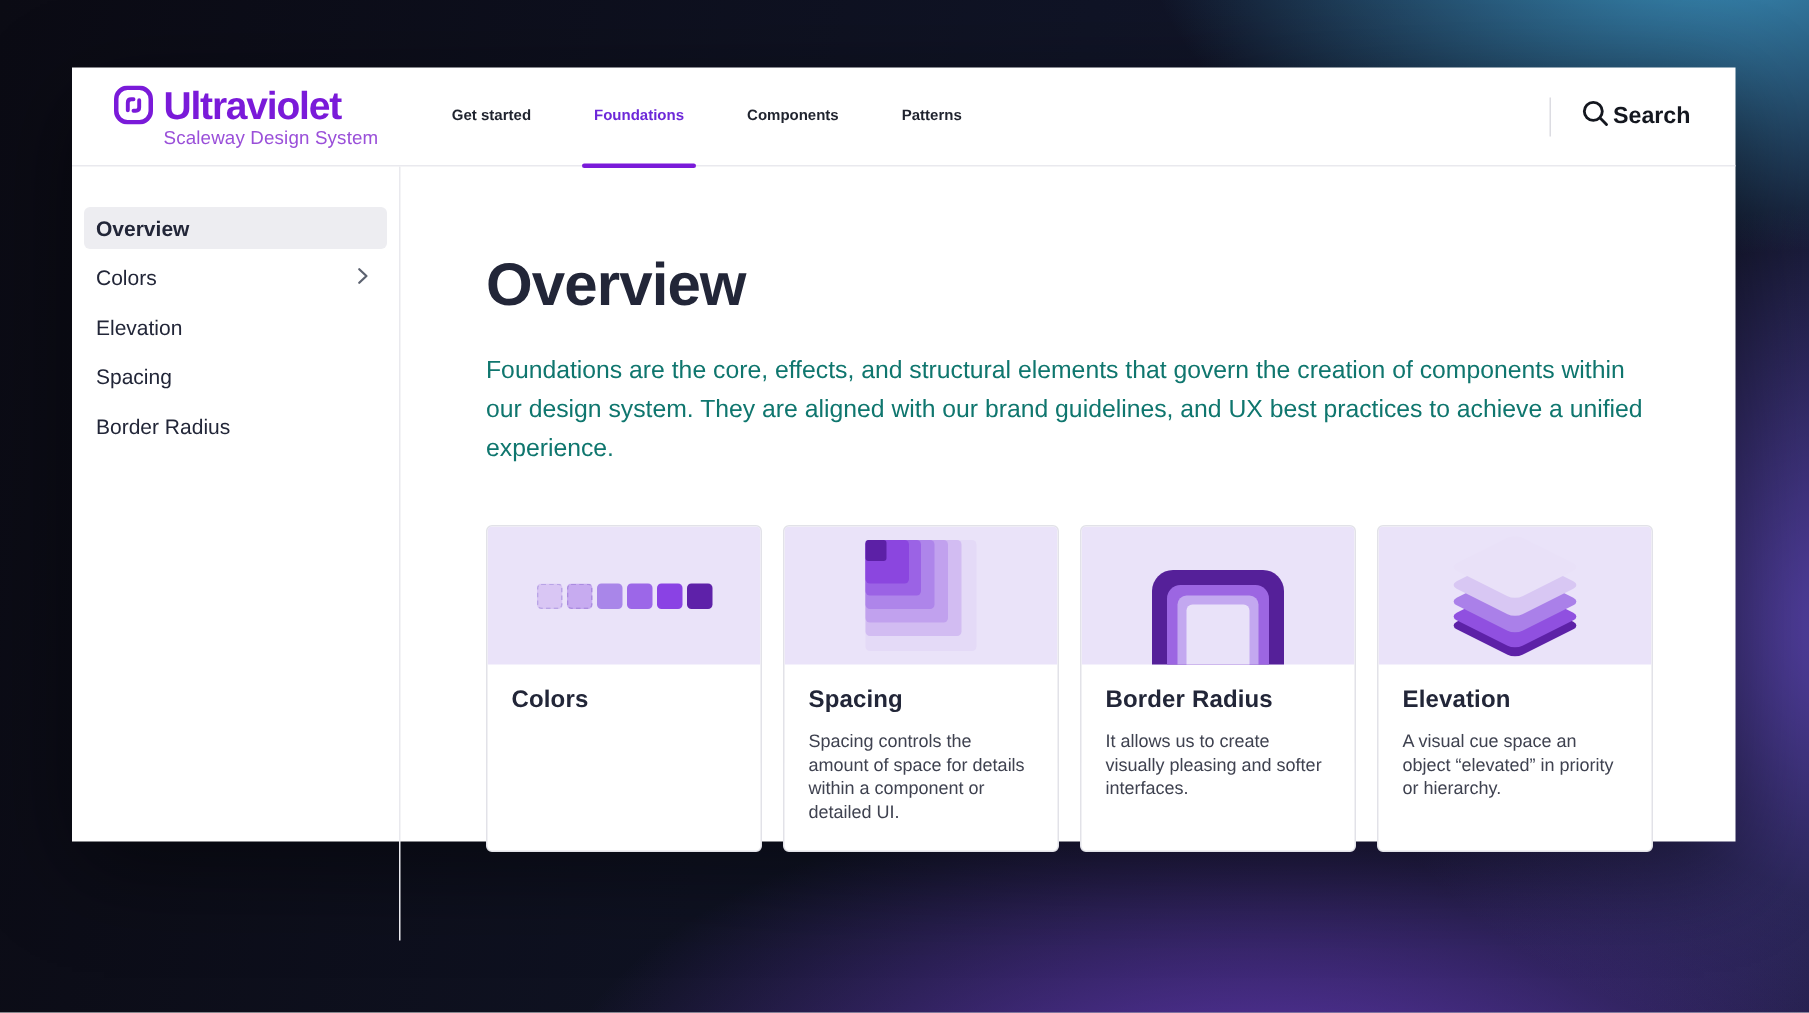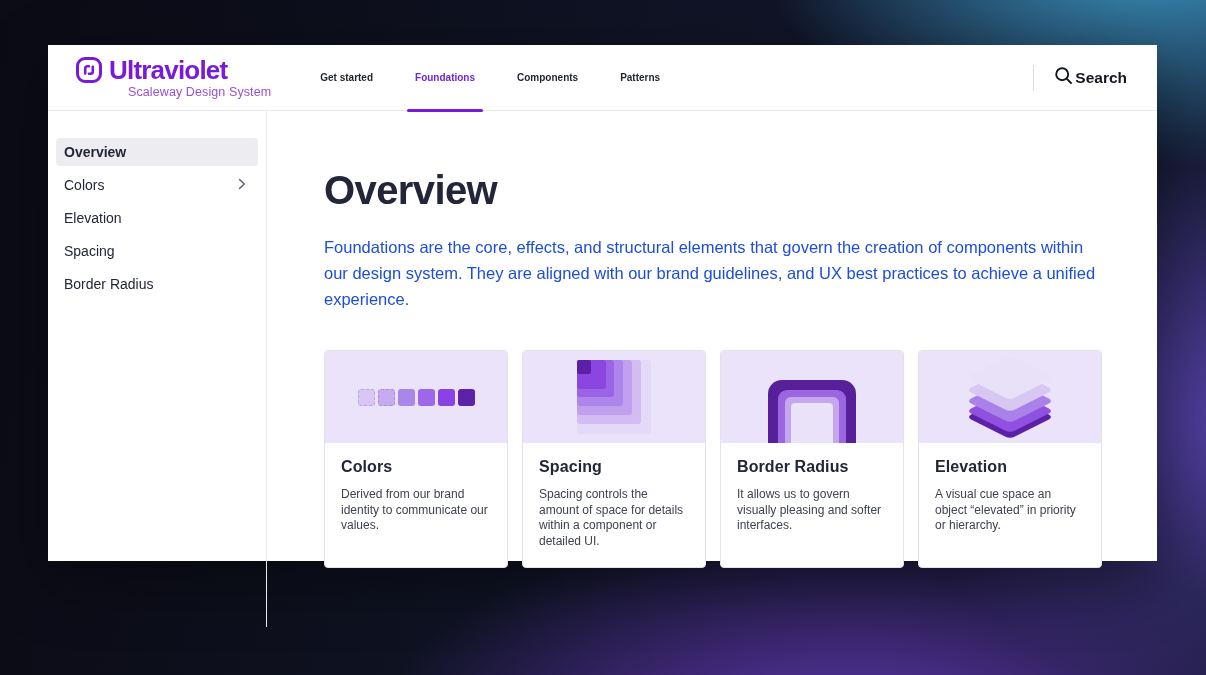--- a/index.html
+++ b/index.html
@@ -20,21 +20,21 @@
   }
 
   
   .header {
     height: 66px; display: flex; align-items: center;
     border-bottom: 1px solid #e9e9ee; padding: 0 30px 0 28px;
   }
   .logo { display: flex; align-items: flex-start; gap: 7px; cursor: pointer; }
   .logo-col { display: flex; flex-direction: column; }
   .logo-name { font-size: 26px; font-weight: 800; color: #7a1ad9; letter-spacing: -0.8px; line-height: 26px; }
-  .logo-tagline { font-size: 12.5px; font-weight: 500; color: #9a4fd9; margin-top: 2px; letter-spacing: 0.1px; margin-left: 19px; }
+  .logo-tagline { font-size: 12.5px; font-weight: 500; color: #9a4fd9; margin-top: 2px; letter-spacing: 0.1px; }
 
   .nav { display: flex; height: 66px; margin-left: 28px; }
   .nav-item {
     height: 100%; display: flex; align-items: center; padding: 0 21px;
     font-size: 10px; font-weight: 600; color: #1f232e; cursor: pointer; position: relative;
     white-space: nowrap;
   }
   .nav-item.active { color: #6d28d9; }
   .nav-item.active::after {
     content: ""; position: absolute; left: 13px; right: 13px; bottom: -1px;
@@ -52,21 +52,21 @@
   .sidebar { width: 219px; border-right: 1px solid #e9e9ee; padding: 27px 8px 0; flex-shrink: 0; }
   .side-item {
     height: 28px; display: flex; align-items: center; justify-content: space-between;
     padding: 0 12px 0 8px; margin-bottom: 5px; font-size: 14px; font-weight: 500;
     color: #222638; border-radius: 4px; cursor: pointer;
   }
   .side-item.active { background: #ededf1; font-weight: 700; }
 
   .main { flex: 1; padding: 58px 0 0 57px; }
   .page-title { font-size: 40px; line-height: 42px; font-weight: 800; color: #222638; margin: 0; letter-spacing: -0.6px; }
-  .intro { margin-top: 23px; font-size: 16.5px; line-height: 26px; color: #1d4ed8; max-width: 786px; }
+  .intro { margin-top: 23px; font-size: 16.5px; line-height: 26px; color: #0f766e; max-width: 786px; }
 
   .cards { margin-top: 38px; display: flex; gap: 14px; }
   .card {
     width: 184px; border: 1px solid #e2e2e8; border-radius: 4px; background: #fff;
     overflow: hidden; cursor: pointer;
   }
   .card-media {
     height: 92px; background: #eae3f9; position: relative; overflow: hidden;
     display: flex; justify-content: center;
   }
@@ -191,21 +191,20 @@
               <div class="swatch"></div>
                 <div class="swatch"></div>
                 <div class="swatch"></div>
                 <div class="swatch"></div>
                 <div class="swatch"></div>
                 <div class="swatch"></div>
             </div>
           </div>
           <div class="card-body">
             <div class="card-title">Colors</div>
-            <div class="card-desc">Derived from our brand identity to communicate our values.</div>
           </div>
         </div>
 
         <div class="card">
           <div class="card-media">
             <div class="sp-wrap">
               <div class="sp sp1"></div>
               <div class="sp sp2"></div>
               <div class="sp sp3"></div>
               <div class="sp sp4"></div>
@@ -227,21 +226,21 @@
                 <div class="br2">
                   <div class="br3">
                     <div class="br4"></div>
                   </div>
                 </div>
               </div>
             </div>
           </div>
           <div class="card-body">
             <div class="card-title">Border Radius</div>
-            <div class="card-desc">It allows us to govern visually pleasing and softer interfaces.</div>
+            <div class="card-desc">It allows us to create visually pleasing and softer interfaces.</div>
           </div>
         </div>
 
         <div class="card">
           <div class="card-media">
             <div class="el-wrap">
               <div class="sheet sheet1"></div>
               <div class="sheet sheet2"></div>
               <div class="sheet sheet3"></div>
               <div class="sheet sheet4"></div>

